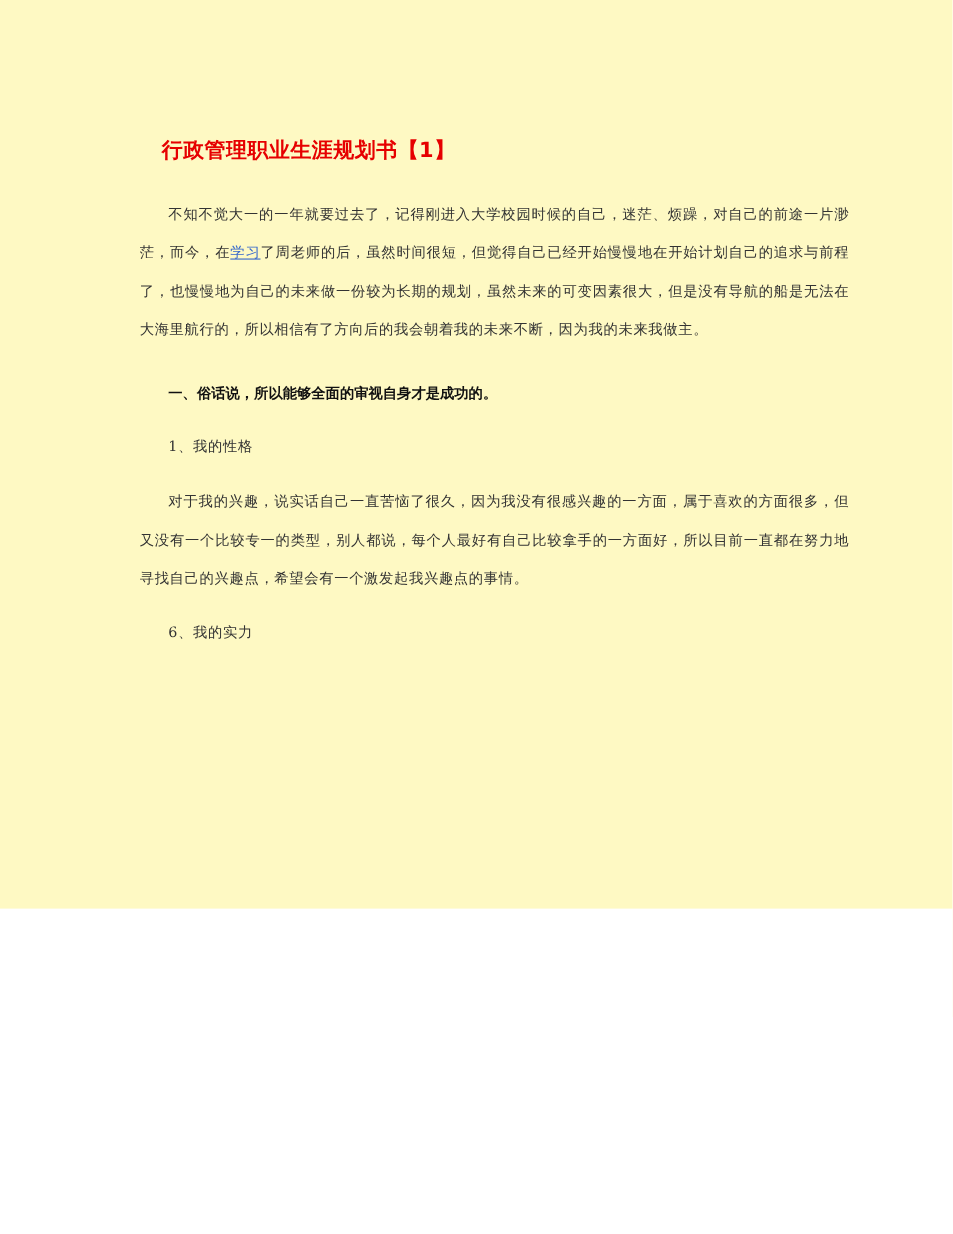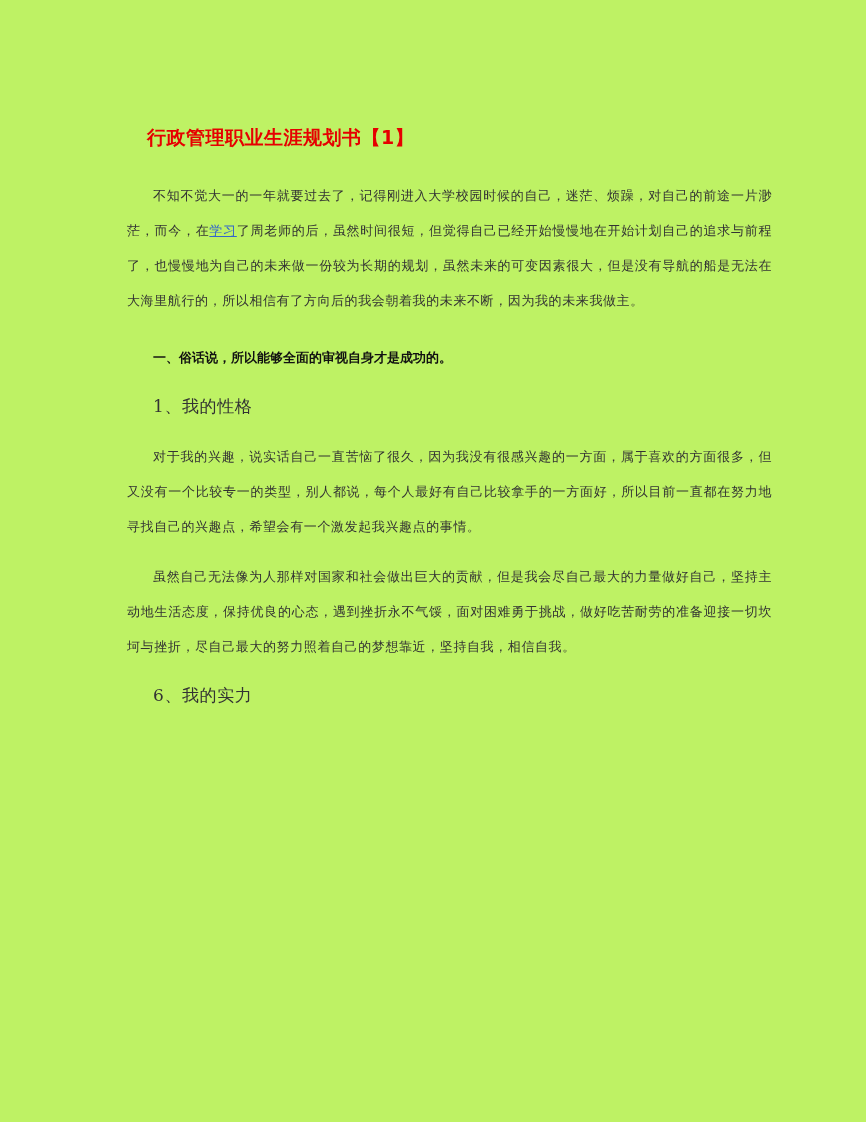--- a/index.html
+++ b/index.html
@@ -13,22 +13,22 @@
       position: relative;
       overflow: hidden;
       font-family: "DejaVu Serif", "Liberation Serif", serif;
       color: #333333;
     }
     .page {
       position: absolute;
       left: 0;
       top: 0;
       width: 866px;
-      height: 1122px;
-      background: #bef264;
+      height: 826px;
+      background: #fef9c3;
     }
     .content {
       position: absolute;
       left: 127px;
       top: 124px;
       width: 645px;
     }
     .doc-title {
       color: #e60000;
       font-weight: bold;
@@ -52,21 +52,21 @@
     .section-heading {
       font-size: 13px;
       font-weight: bold;
       color: #111111;
       margin: 22px 0 0 0;
       line-height: 35px;
       text-indent: 26px;
       font-family: Liberation Serif, serif;
     }
     .sub-heading {
-      font-size: 17px;
+      font-size: 13px;
       line-height: 35px;
       margin: 14px 0 0 0;
       text-indent: 26px;
       letter-spacing: 0.6px;
     }
     .para.after-sub {
       margin-top: 15px;
     }
     a.inline-link {
       color: #3366cc;
@@ -82,18 +82,17 @@
     <h1 class="doc-title">行政管理职业生涯规划书【1】</h1>
 
     <p class="para first"><span>不知不觉大一的一年就要过去了，记得刚进入大学校园时候的自己，迷茫、烦躁，对自己的前途一片渺茫，而今，在</span><a class="inline-link">学习</a><span>了周老师的后，虽然时间很短，但觉得自己已经开始慢慢地在开始计划自己的追求与前程了，也慢慢地为自己的未来做一份较为长期的规划，虽然未来的可变因素很大，但是没有导航的船是无法在大海里航行的，所以相信有了方向后的我会朝着我的未来不断，因为我的未来我做主。</span></p>
 
     <p class="section-heading">一、俗话说，所以能够全面的审视自身才是成功的。</p>
 
     <p class="sub-heading">1、我的性格</p>
 
     <p class="para after-sub">对于我的兴趣，说实话自己一直苦恼了很久，因为我没有很感兴趣的一方面，属于喜欢的方面很多，但又没有一个比较专一的类型，别人都说，每个人最好有自己比较拿手的一方面好，所以目前一直都在努力地寻找自己的兴趣点，希望会有一个激发起我兴趣点的事情。</p>
 
-    <p class="para after-sub">虽然自己无法像为人那样对国家和社会做出巨大的贡献，但是我会尽自己最大的力量做好自己，坚持主动地生活态度，保持优良的心态，遇到挫折永不气馁，面对困难勇于挑战，做好吃苦耐劳的准备迎接一切坎坷与挫折，尽自己最大的努力照着自己的梦想靠近，坚持自我，相信自我。</p>
 
     <p class="sub-heading">6、我的实力</p>
 
   </div>
 </div>
 
 </body></html>

